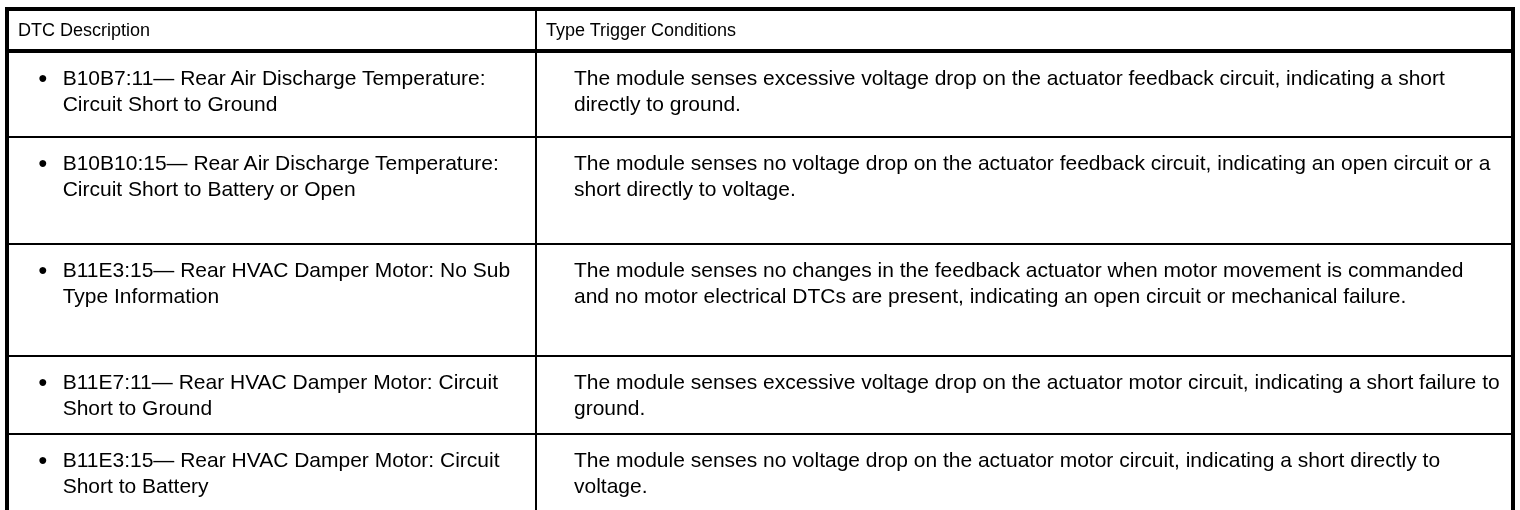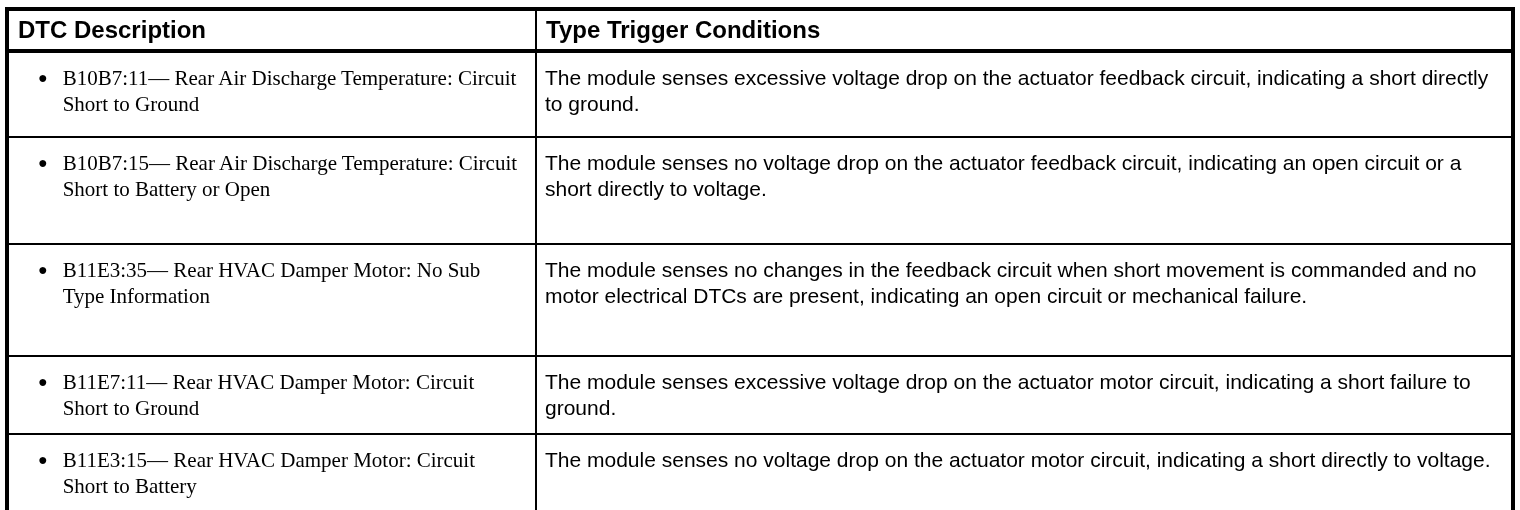--- a/index.html
+++ b/index.html
@@ -22,22 +22,22 @@
   }
   col.col-dtc   { width: 529px; }
   col.col-fault { width: 977px; }
   th, td {
     border: 2px solid #000000;
     vertical-align: top;
     text-align: left;
   }
   thead th {
     border-bottom: 4px solid #000000;
-    font-weight: bold;
-    font-size: 24px;
+    font-weight: normal;
+    font-size: 18px;
     padding: 6px 8px 6px 9px;
     vertical-align: middle;
     white-space: nowrap;
   }
   tbody tr.r0 { height: 86px; }
   tbody tr.r1 { height: 107px; }
   tbody tr.r2 { height: 112px; }
   tbody tr.r3 { height: 76px; }
   tbody tr.r4 { height: 75px; }
   td.dtc-cell { padding: 12px 4px 12px 0; }
@@ -48,26 +48,26 @@
   }
   .bullet {
     flex: 0 0 auto;
     font-size: 16px;
     line-height: 26px;
     margin-right: 15px;
   }
   .dtc-text {
     display: block;
     max-width: 462px;
-    font-family: Liberation Serif, serif;
   }
   td.fault-cell { padding: 12px 8px 12px 8px; }
   .fault-text {
     display: block;
     max-width: 957px;
+    margin-left: 29px;
   }
 </style>
 </head>
 <body>
 
 <table class="dtc-table">
   <colgroup>
     <col class="col-dtc">
     <col class="col-fault">
   </colgroup>
@@ -86,36 +86,36 @@
         </div>
       </td>
       <td class="fault-cell">
         <span class="fault-text">The module senses excessive voltage drop on the actuator feedback circuit, indicating a short directly to ground.</span>
       </td>
     </tr>
     <tr class="r1">
       <td class="dtc-cell">
         <div class="dtc-item">
           <span class="bullet">●</span>
-          <span class="dtc-text">B10B7:15— Rear Air Discharge Temperature: Circuit Short to Battery or Open</span>
+          <span class="dtc-text">B10B10:15— Rear Air Discharge Temperature: Circuit Short to Battery or Open</span>
         </div>
       </td>
       <td class="fault-cell">
         <span class="fault-text">The module senses no voltage drop on the actuator feedback circuit, indicating an open circuit or a short directly to voltage.</span>
       </td>
     </tr>
     <tr class="r2">
       <td class="dtc-cell">
         <div class="dtc-item">
           <span class="bullet">●</span>
-          <span class="dtc-text">B11E3:35— Rear HVAC Damper Motor: No Sub Type Information</span>
+          <span class="dtc-text">B11E3:15— Rear HVAC Damper Motor: No Sub Type Information</span>
         </div>
       </td>
       <td class="fault-cell">
-        <span class="fault-text">The module senses no changes in the feedback circuit when short movement is commanded and no motor electrical DTCs are present, indicating an open circuit or mechanical failure.</span>
+        <span class="fault-text">The module senses no changes in the feedback actuator when motor movement is commanded and no motor electrical DTCs are present, indicating an open circuit or mechanical failure.</span>
       </td>
     </tr>
     <tr class="r3">
       <td class="dtc-cell">
         <div class="dtc-item">
           <span class="bullet">●</span>
           <span class="dtc-text">B11E7:11— Rear HVAC Damper Motor: Circuit Short to Ground</span>
         </div>
       </td>
       <td class="fault-cell">

